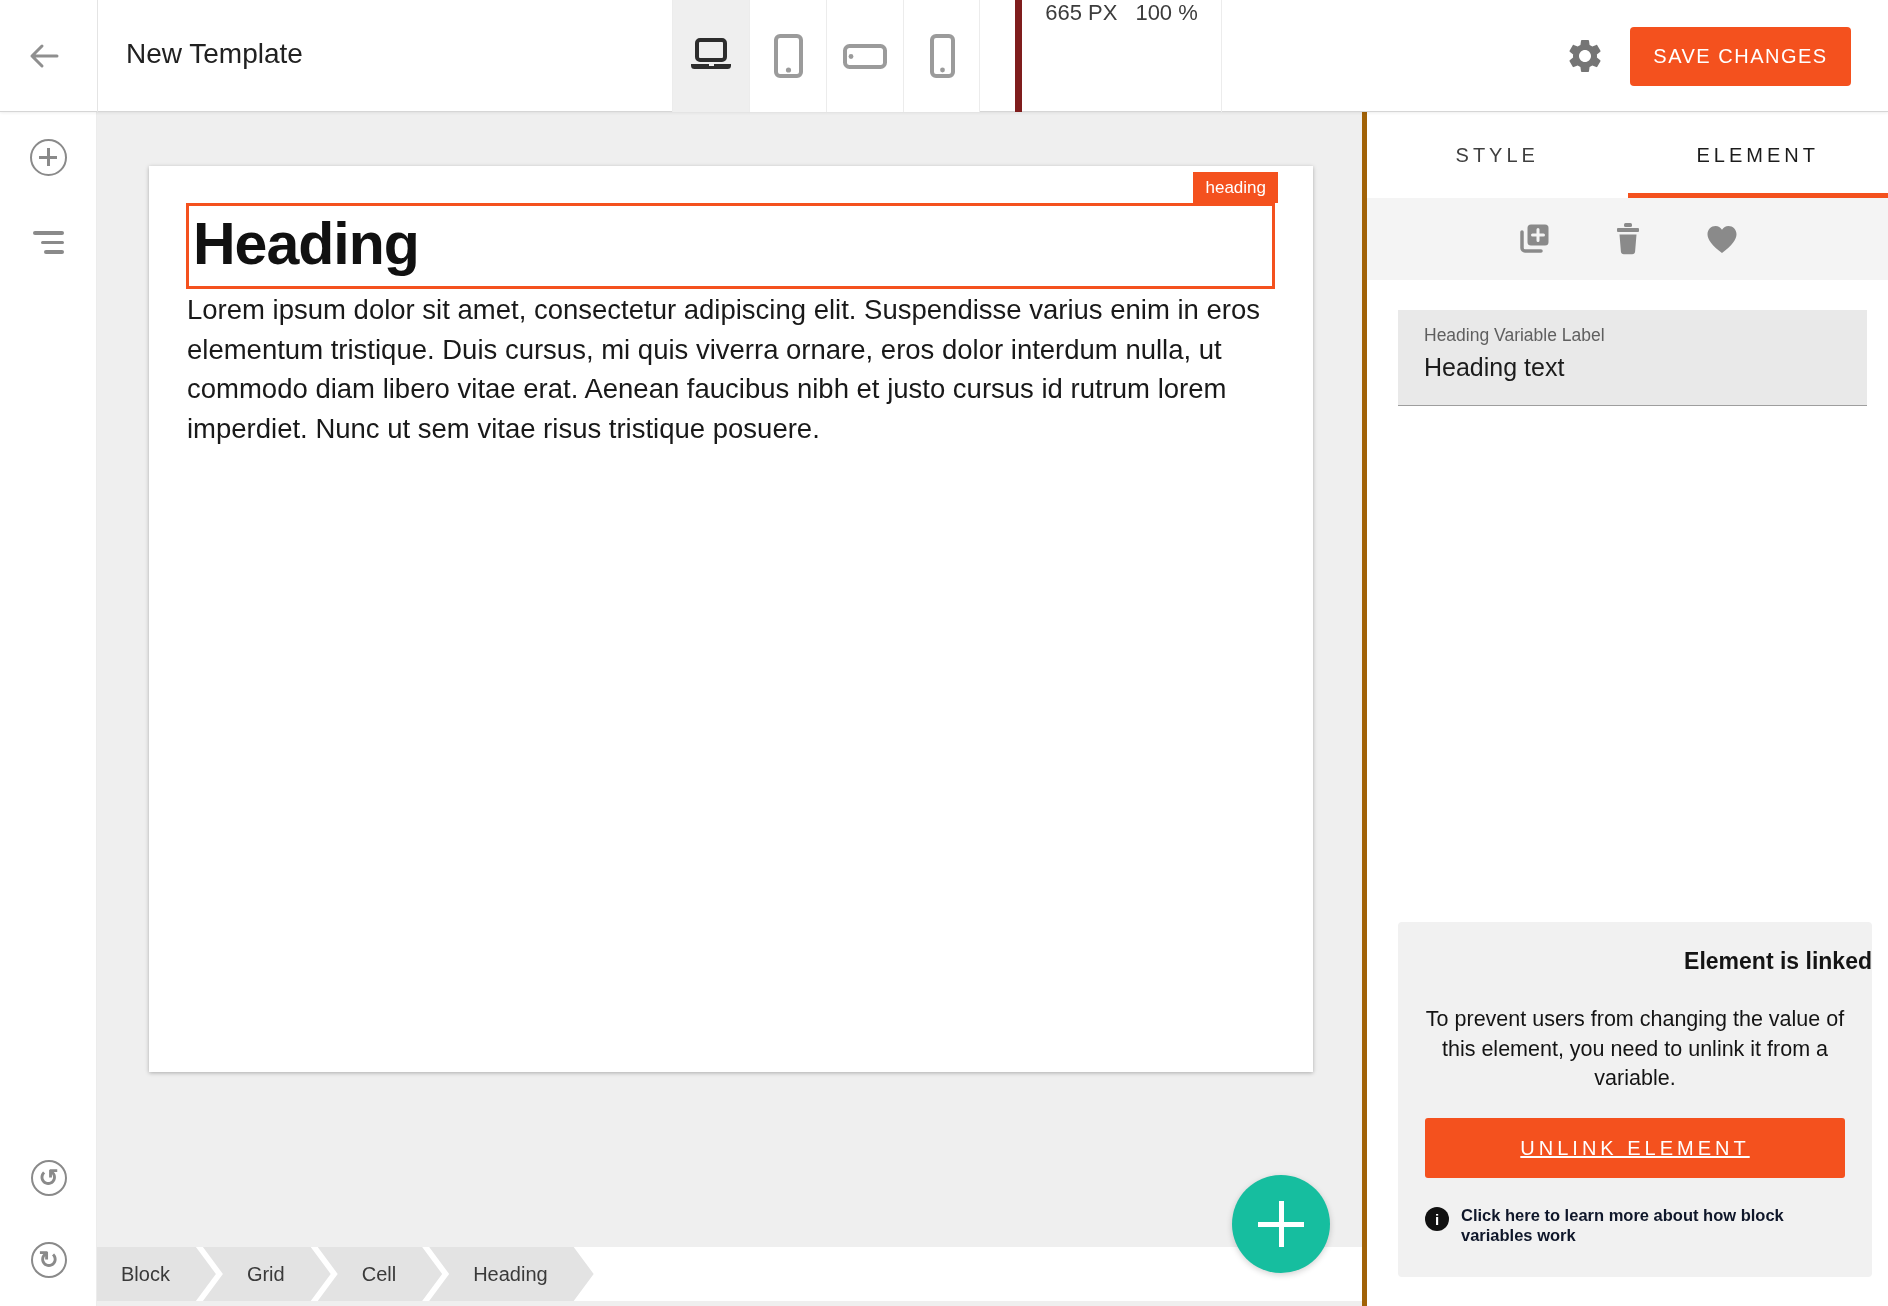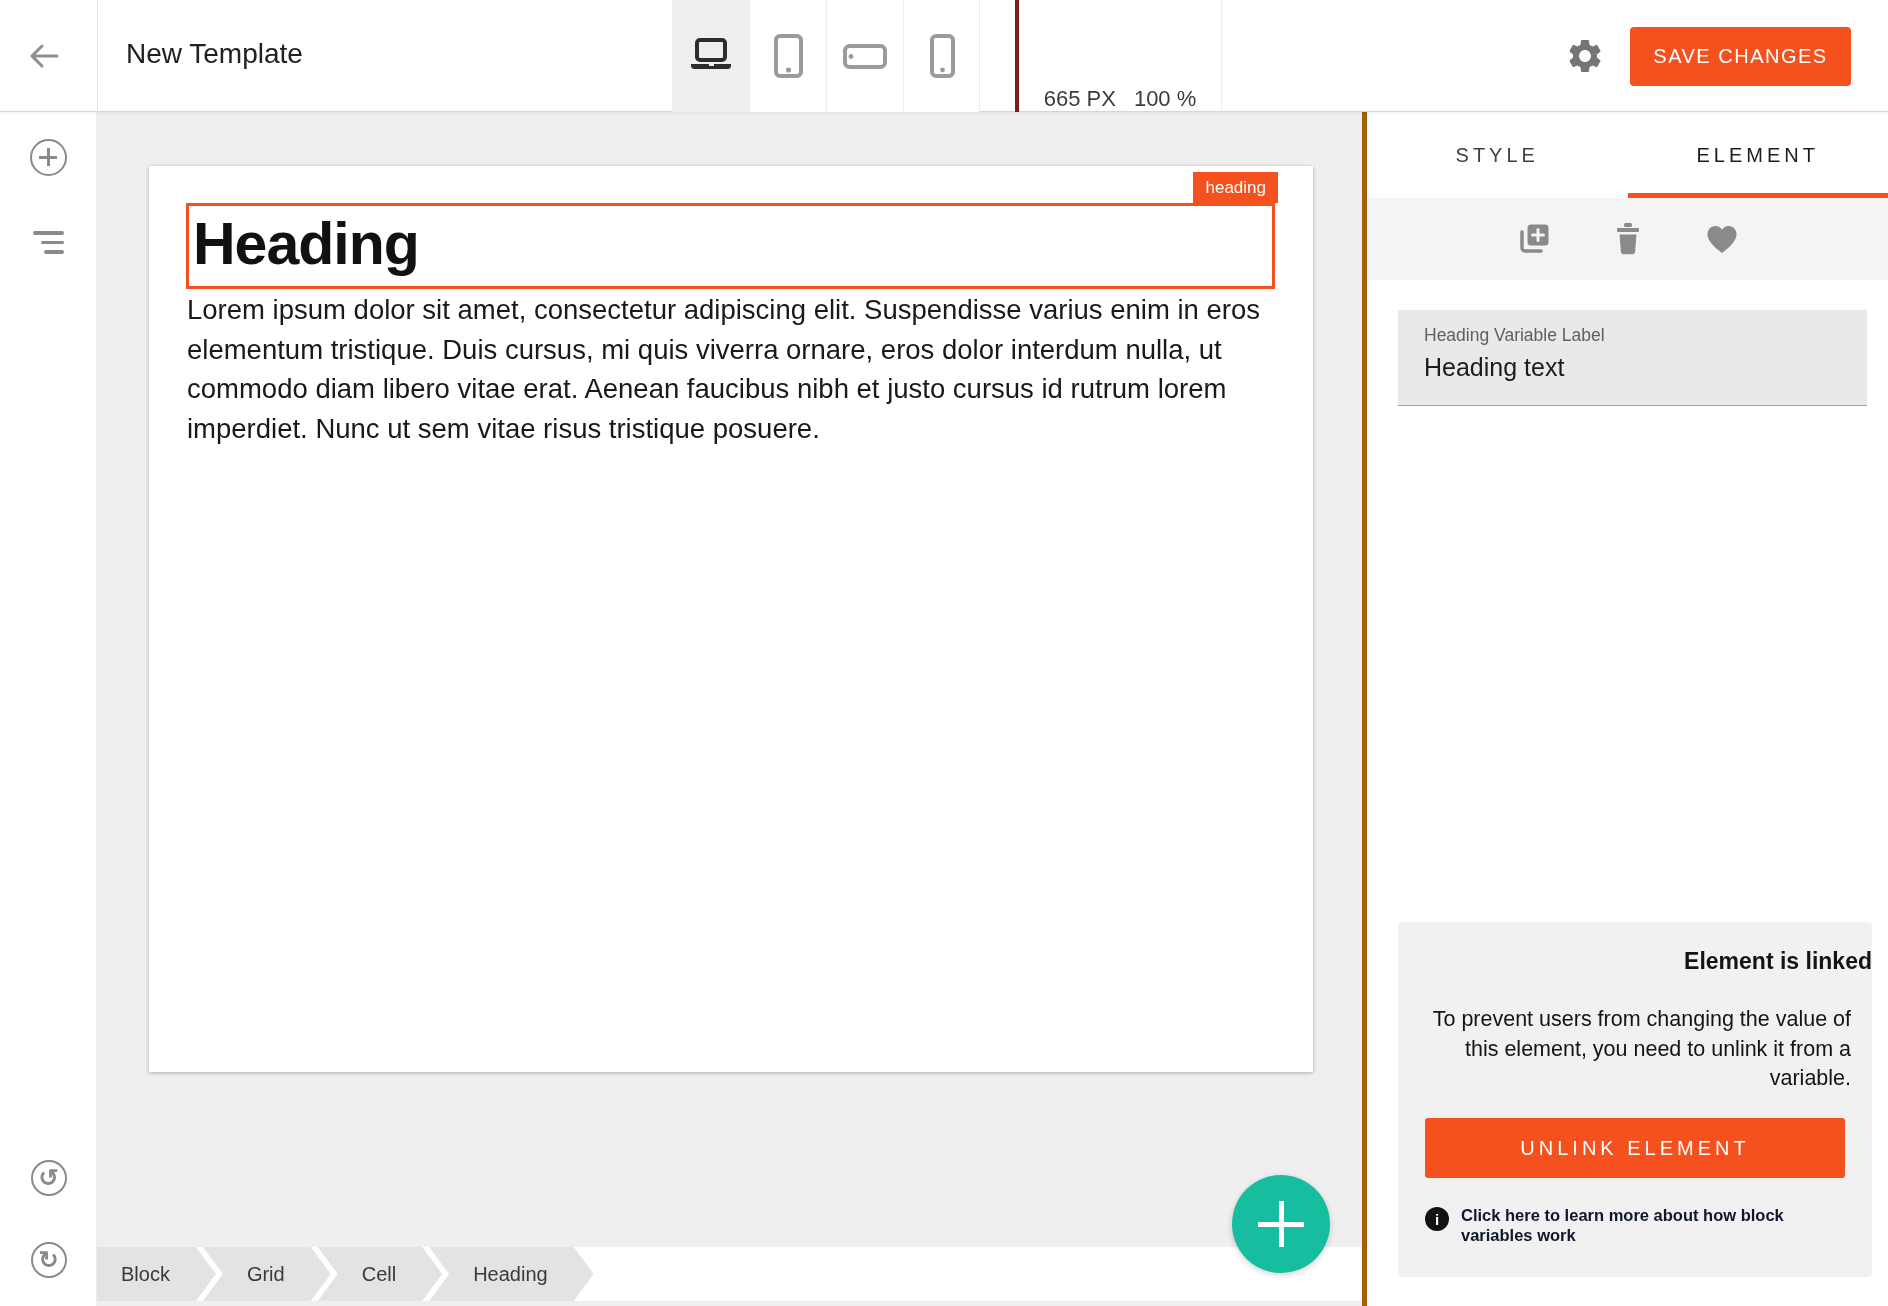--- a/index.html
+++ b/index.html
@@ -14,22 +14,22 @@
   .back-btn { position:absolute; left:22px; top:36px; width:44px; height:40px;
     display:flex; align-items:center; justify-content:center; cursor:pointer; }
   .topbar-divider { position:absolute; left:97px; top:0; width:1px; height:112px; background:#e4e4e4; }
   .doc-title { position:absolute; left:126px; top:38px; font-size:28px; color:#212121; }
   .device-group { position:absolute; left:672px; top:0; height:112px; display:flex; }
   .device-btn { width:77px; height:112px; display:flex; align-items:center; justify-content:center;
     border-left:1px solid #ececec; color:#9b9b9b; cursor:pointer; background:#fff; }
   .device-btn:last-child { border-right:1px solid #ececec; }
   .device-btn.selected { background:#efefef; color:#2d2d2d; }
   .zoom-cell { position:absolute; left:1015px; top:0; width:207px; height:112px;
-    border-left:4px solid #7f1d1d; border-right:1px solid #ececec;
-    display:flex; align-items:flex-end; justify-content:center; gap:18px;
+    border-left:7px solid #7f1d1d; border-right:1px solid #ececec;
+    display:flex; align-items:flex-start; justify-content:center; gap:18px;
     font-size:22px; color:#3c3c3c; }
   .gear-btn { position:absolute; left:1563px; top:34px; width:44px; height:44px;
     display:flex; align-items:center; justify-content:center; cursor:pointer; color:#757575; }
   .save-btn { position:absolute; left:1630px; top:27px; width:221px; height:59px;
     background:#f4511e; color:#fff; border:none; border-radius:4px;
     font-family:"Liberation Sans", sans-serif; font-size:20px; letter-spacing:1.5px; cursor:pointer; }
 
   
   .sidebar { position:absolute; left:0; top:112px; width:97px; height:1194px;
     background:#fff; border-right:1px solid #ececec; z-index:30; }
@@ -88,25 +88,25 @@
     color:#8a8a8a; cursor:pointer; }
 
   .var-field { position:absolute; left:31px; top:198px; width:469px; height:96px;
     background:#e9e9e9; border-bottom:1px solid #9e9e9e; padding:15px 0 0 26px; cursor:text; }
   .var-field .f-label { font-size:17.5px; color:#5f5f5f; }
   .var-field .f-value { font-size:25px; color:#1c1c1c; margin-top:7px; }
 
   .linked-box { position:absolute; left:31px; top:810px; width:474px; height:355px;
     background:#f1f1f1; border-radius:4px; padding-top:26px; }
   .linked-title { text-align:right; font-size:23px; font-weight:bold; color:#141414; }
-  .linked-body { margin:30px auto 0; width:432px; text-align:right;
+  .linked-body { margin:30px auto 0; width:432px; text-align:center;
     font-size:21.5px; line-height:29.5px; color:#141414; }
   .unlink-btn { position:absolute; left:27px; top:196px; width:420px; height:60px;
     background:#f4511e; color:#fff; border:none; border-radius:3px;
-    font-family:"Liberation Sans", sans-serif; font-size:20px; letter-spacing:4px; cursor:pointer; }
+    font-family:"Liberation Sans", sans-serif; font-size:20px; letter-spacing:4px; cursor:pointer;text-decoration:underline; }
   .info-row { position:absolute; left:27px; top:283px; width:420px; display:flex; gap:12px; cursor:pointer; }
   .info-icon { flex:0 0 auto; width:24px; height:24px; border-radius:50%; background:#111;
     color:#fff; font-size:15px; font-weight:bold; display:flex; align-items:center;
     justify-content:center; margin-top:2px; }
   .info-text { font-size:16.5px; font-weight:bold; color:#0f172a; line-height:20px; width:372px; }
 
   svg { display:block; }
 </style>
 </head>
 <body>

